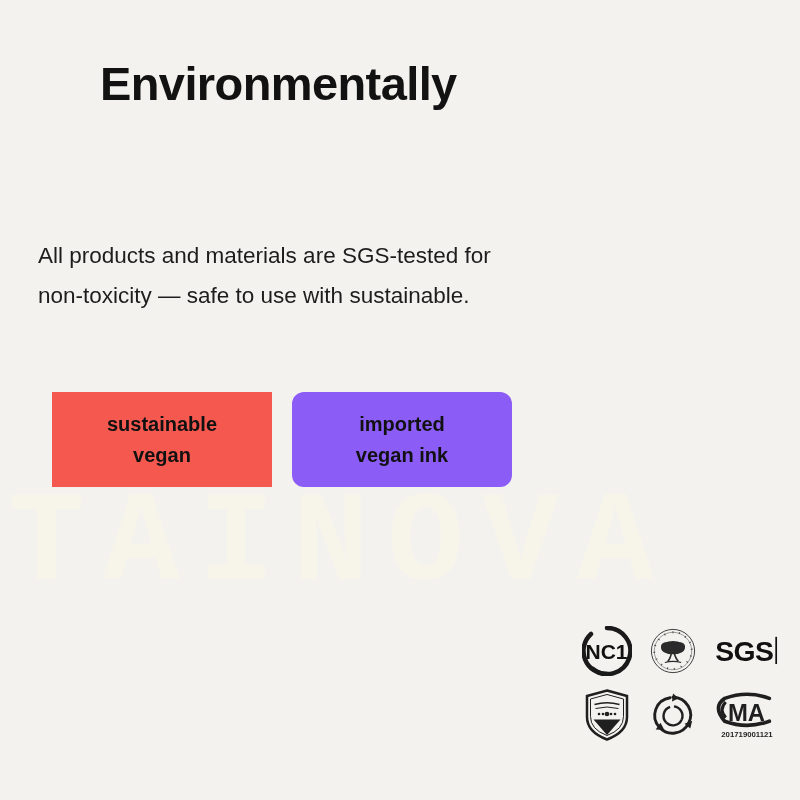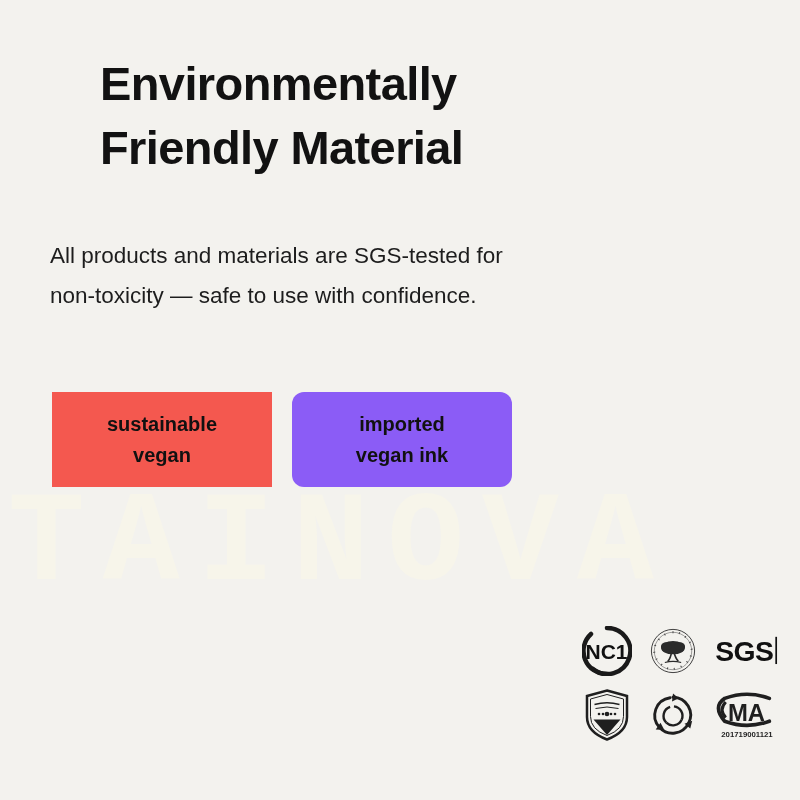--- a/index.html
+++ b/index.html
@@ -56,21 +56,21 @@
     z-index: 2;
   }
   .headline .line {
     display: block;
     margin-left: 46px;
   }
 
   
   .bodycopy {
     position: absolute;
-    left: 50px;
+    left: 38px;
     top: 236px;
     width: 620px;
     margin: 0;
     font-family: "Liberation Sans", sans-serif;
     font-size: 22.5px;
     font-weight: 400;
     line-height: 1.78;
     color: #1d1d1d;
     z-index: 2;
   }
@@ -130,26 +130,25 @@
 </style>
 </head>
 <body style="background: rgb(243, 242, 238);">
 
 <div id="poster" style="background: rgb(243, 242, 238);">
 
   <div class="watermark" style="color: rgb(247, 245, 234);">TAINOVA</div>
 
   <h1 class="headline">
     <span class="line">Environmentally</span>
-    <span class="line">Friendly Material</span>
   </h1>
 
   <p class="bodycopy">
     <span class="line">All products and materials are SGS-tested for</span>
-    <span class="line">non-toxicity — safe to use with confidence.</span>
+    <span class="line">non-toxicity — safe to use with sustainable.</span>
   </p>
 
   <div class="chips">
     <div class="chip" id="chip-0" style="background: rgb(244, 88, 79); color: rgb(17, 17, 17);">
       <span class="ctext">sustainable</span>
       <span class="ctext">vegan</span>
     </div>
     <div class="chip" id="chip-1" style="background: #8b5cf6; color: rgb(17, 17, 17); border-radius: 12px;">
       <span class="ctext">imported</span>
       <span class="ctext">vegan ink</span>

